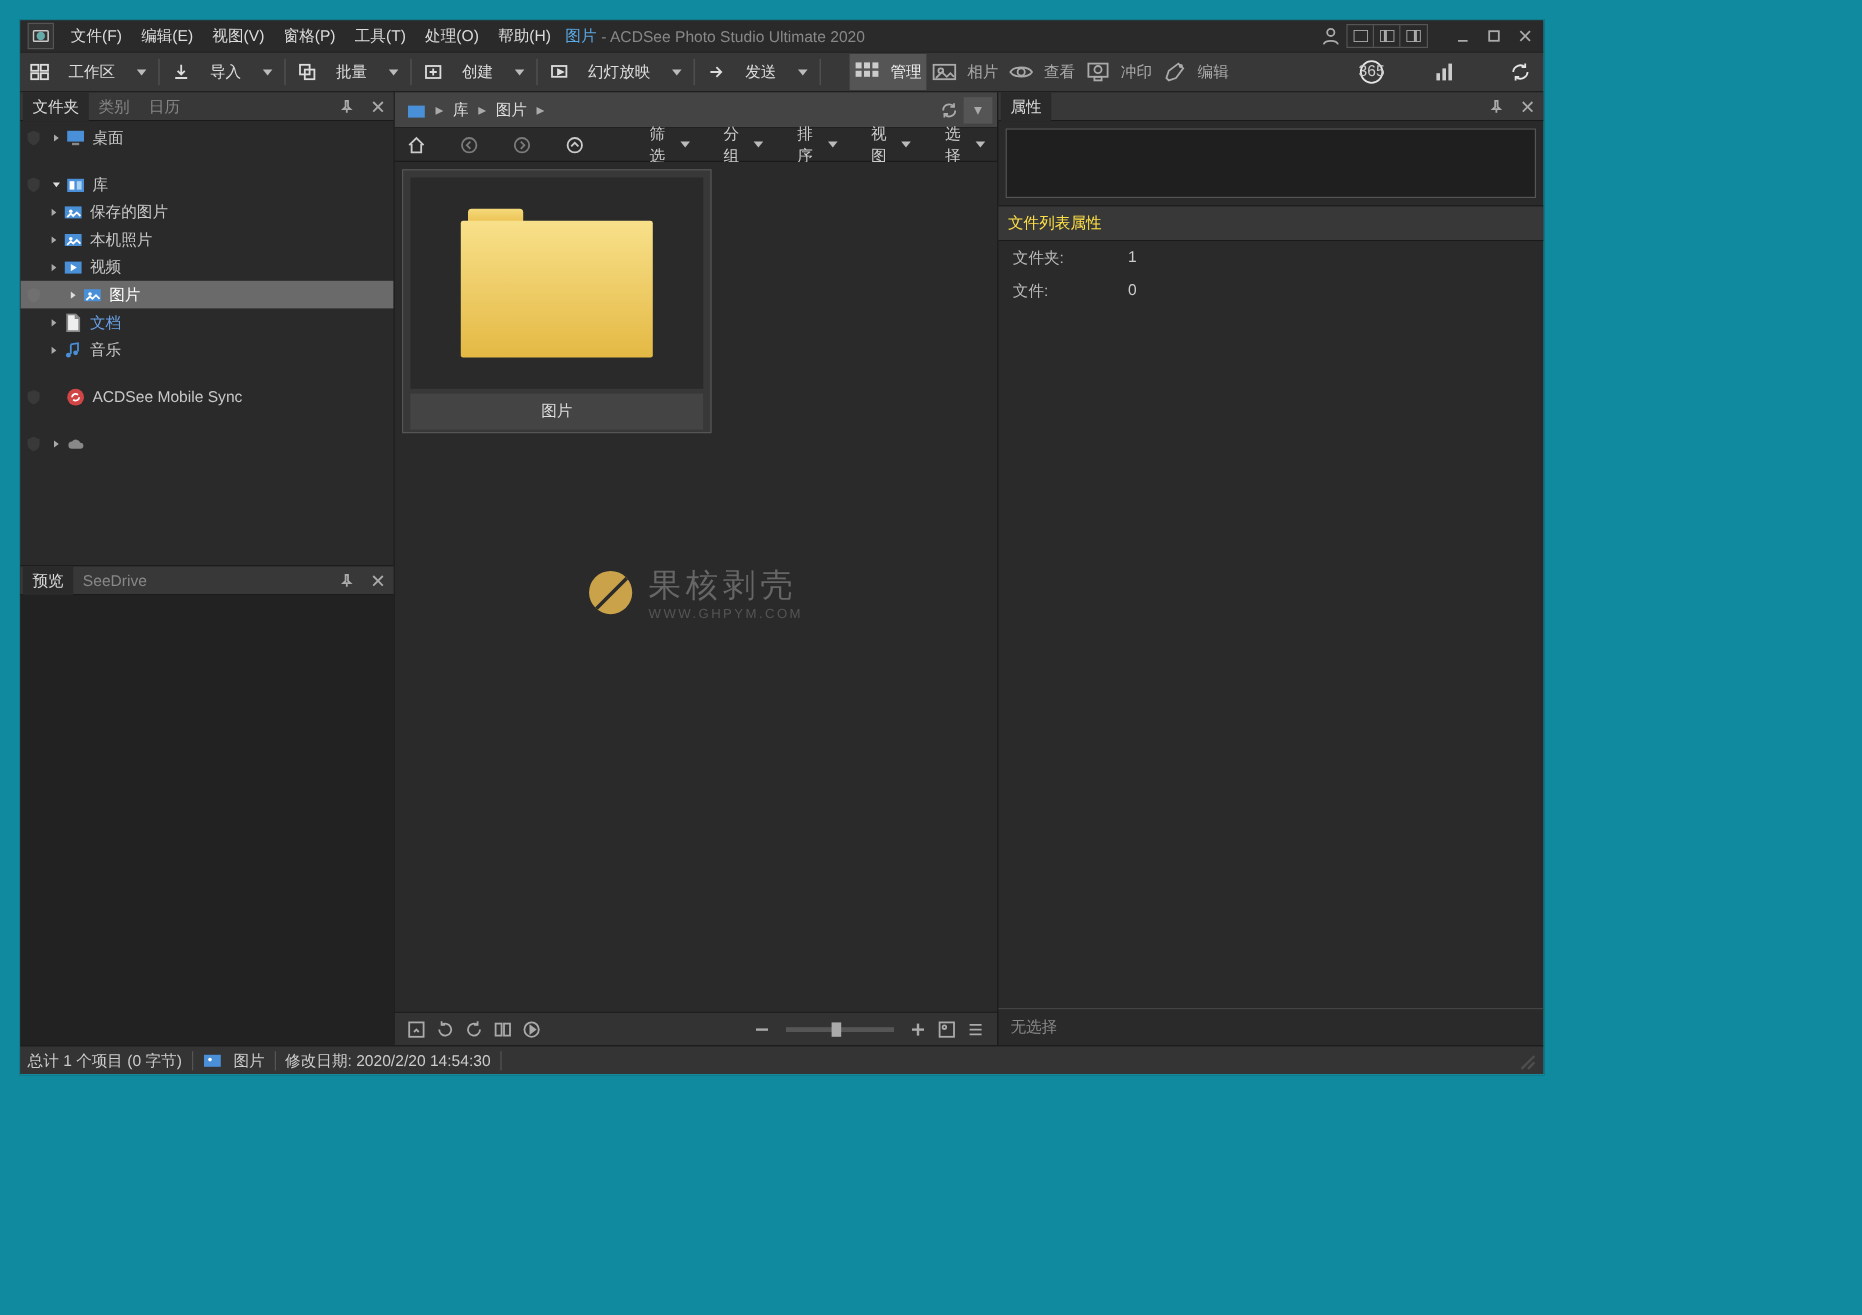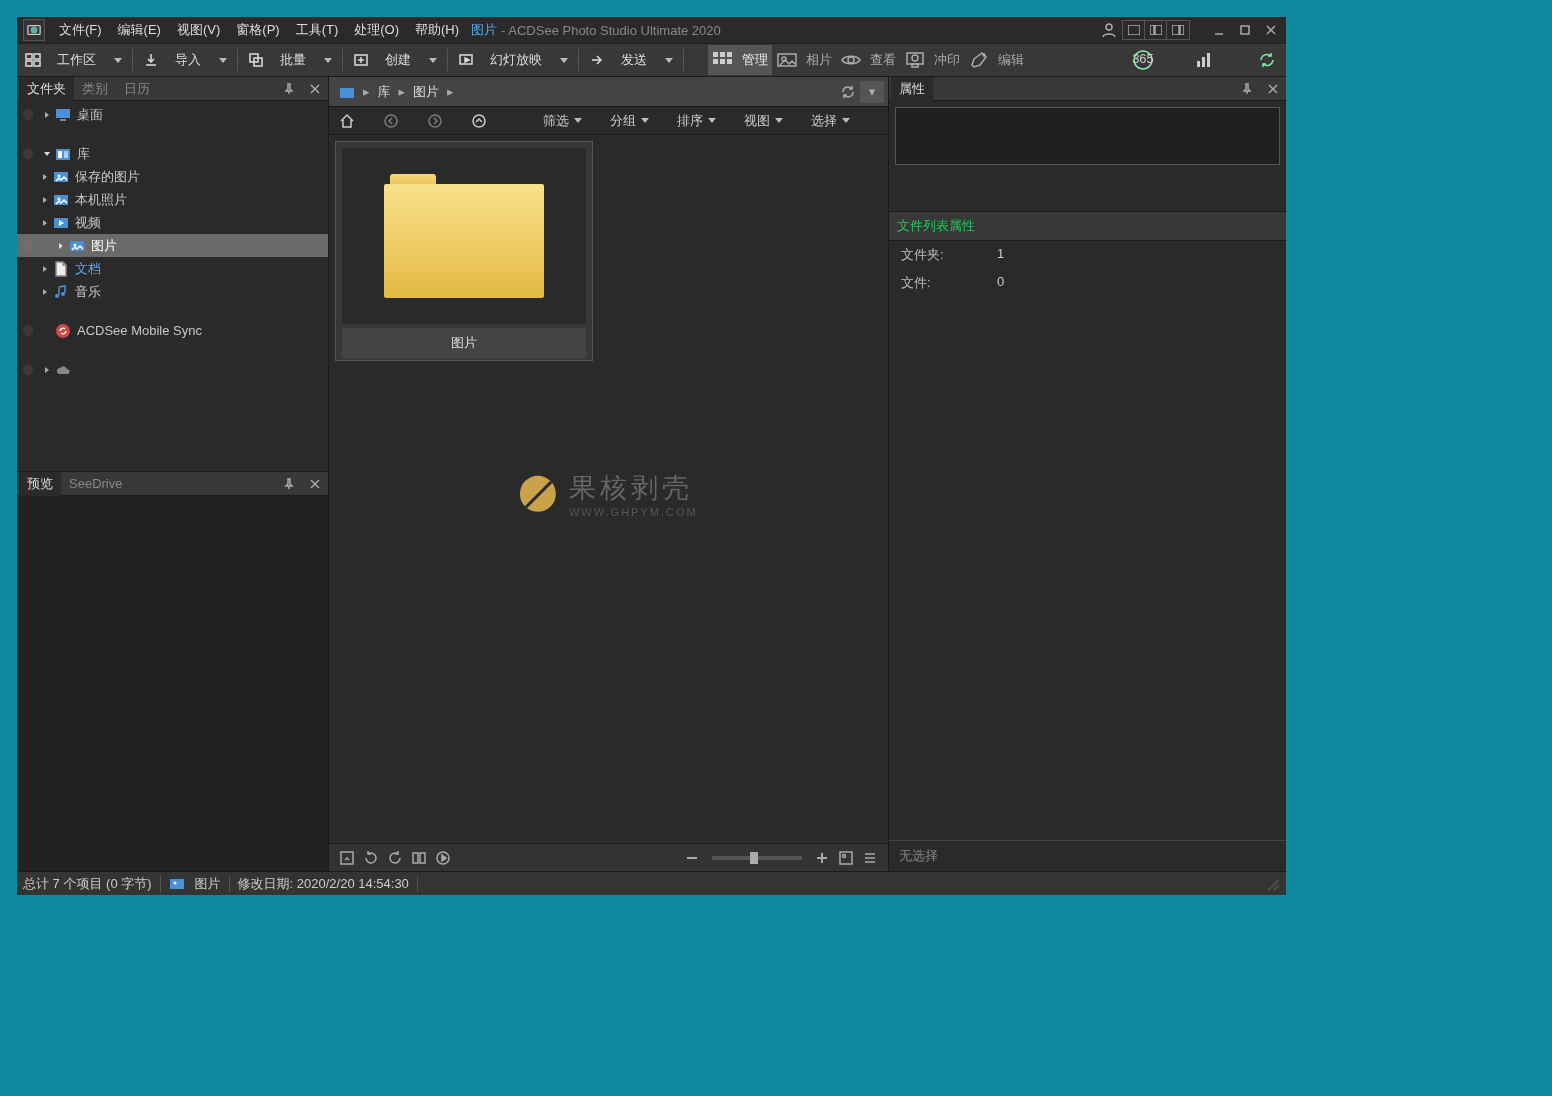--- a/index.html
+++ b/index.html
@@ -20,21 +20,21 @@
 
 .maintb { height: 34px; background: #383838; display: flex; align-items: center; padding: 0 2px; border-top: 1px solid #222; border-bottom: 1px solid #1a1a1a; }
 .tbbtn { display: flex; align-items: center; padding: 4px 6px; gap: 16px; cursor: pointer; color: #ddd; }
 .tbdrop::after { content: ""; border-left: 4px solid transparent; border-right: 4px solid transparent; border-top: 5px solid #bbb; margin-left: 2px; }
 .tbsep { width: 1px; height: 22px; background: #555; margin: 0 4px; }
 .mode-tabs { display: flex; margin-left: 20px; }
 .mode-tab { display: flex; align-items: center; gap: 8px; padding: 6px 4px; font-size: 18px; color: #aaa; cursor: pointer; }
 .mode-tab.active { background: #555; color: #eee; }
 .mode-tab .mico { display: flex; }
 .tbspacer { flex: 1; }
-.rigbtn { width: 34px; height: 47px; display: flex; align-items: center; justify-content: center; color: #86efac; cursor: pointer; margin-left: 28px; }
+.rigbtn { width: 34px; height: 47px; display: flex; align-items: center; justify-content: center; color: #e5e5e5; cursor: pointer; margin-left: 28px; }
 
 .body { flex: 1; display: flex; min-height: 0; }
 
 .leftcol { width: 312px; background: #2a2a2a; display: flex; flex-direction: column; border-right: 1px solid #1a1a1a; }
 .panel { display: flex; flex-direction: column; }
 .panel-tabs { height: 24px; background: #383838; display: flex; align-items: center; padding-left: 2px; border-bottom: 1px solid #1a1a1a; }
 .ptab { padding: 3px 8px; color: #888; cursor: pointer; }
 .ptab.active { background: #2a2a2a; color: #ddd; }
 .ptab-actions { margin-left: auto; display: flex; }
 .tree { flex: 1; overflow: auto; padding: 2px 0; }
@@ -65,23 +65,23 @@
 .watermark .wlogo { width: 36px; height: 36px; border-radius: 50%; background: #caa24a; display: inline-block; position: relative; margin-right: 10px; vertical-align: middle; overflow: hidden; }
 .watermark .wlogo::after { content: ""; position: absolute; width: 52px; height: 3px; background: #2a2a2a; top: 18px; left: -8px; transform: rotate(-45deg); }
 .watermark .wtxt { display: inline-block; vertical-align: middle; text-align: left; }
 .watermark .wt1 { font-size: 27px; color: #666; letter-spacing: 4px; }
 .watermark .wt2 { font-size: 11px; color: #555; letter-spacing: 2px; }
 .btoolbar { height: 28px; background: #333; display: flex; align-items: center; padding: 0 6px; border-top: 1px solid #1a1a1a; }
 .bbtn { width: 24px; height: 22px; display: flex; align-items: center; justify-content: center; color: #aaa; cursor: pointer; }
 .zoomslider { width: 90px; height: 4px; background: #555; margin: 0 8px; position: relative; }
 .zoomslider .knob { position: absolute; top: -4px; left: 38px; width: 8px; height: 12px; background: #aaa; }
 
-.rightcol { width: 398px; background: #2a2a2a; display: flex; flex-direction: column; border-left: 1px solid #1a1a1a; }
+.rightcol { width: 455px; background: #2a2a2a; display: flex; flex-direction: column; border-left: 1px solid #1a1a1a; }
 .prop-box { height: 58px; margin: 6px; border: 1px solid #555; background: #1f1f1f; }
-.prop-header { padding: 5px 8px; background: #383838; color: #22c55e; border-top: 1px solid #1a1a1a; border-bottom: 1px solid #1a1a1a; margin-top: 40px; }
+.prop-header { padding: 5px 8px; background: #383838; color: #fde047; border-top: 1px solid #1a1a1a; border-bottom: 1px solid #1a1a1a; }
 .prop-row { display: flex; padding: 5px 12px; }
 .prop-row .k { width: 96px; color: #bbb; }
 .prop-row .v { color: #ccc; }
 .prop-spacer { flex: 1; }
 .nosel { padding: 6px 10px; color: #888; border-top: 1px solid #444; }
 
 .statusbar { height: 24px; background: #343434; display: flex; align-items: center; color: #ccc; padding: 0 6px; border-top: 1px solid #1a1a1a; }
 .stat-sep { width: 1px; height: 16px; background: #555; margin: 0 8px; }
 
 svg { stroke: currentColor; fill: none; stroke-width: 1.5; }
@@ -648,21 +648,21 @@
       <div class="prop-row">
         <span class="k">文件:</span>
           <span class="v">0</span>
       </div>
       <div class="prop-spacer"></div>
       <div class="nosel">无选择</div>
     </div>
   </div>
 
   <div class="statusbar">
-    <span>总计 7 个项目  (0 字节)</span>
+    <span>总计 1 个项目  (0 字节)</span>
     <div class="stat-sep"></div>
     <span class="ticon" style="width:16px">
         <svg viewBox="0 0 16 16">
           <rect x="1" y="3" width="14" height="10" fill="#4a90d9" stroke="none"></rect>
           <circle cx="6" cy="7" r="1.5" fill="#fff" stroke="none"></circle>
         </svg>
       </span>
     <span style="margin-left:4px">图片</span>
     <div class="stat-sep"></div>
     <span>修改日期: 2020/2/20 14:54:30</span>

